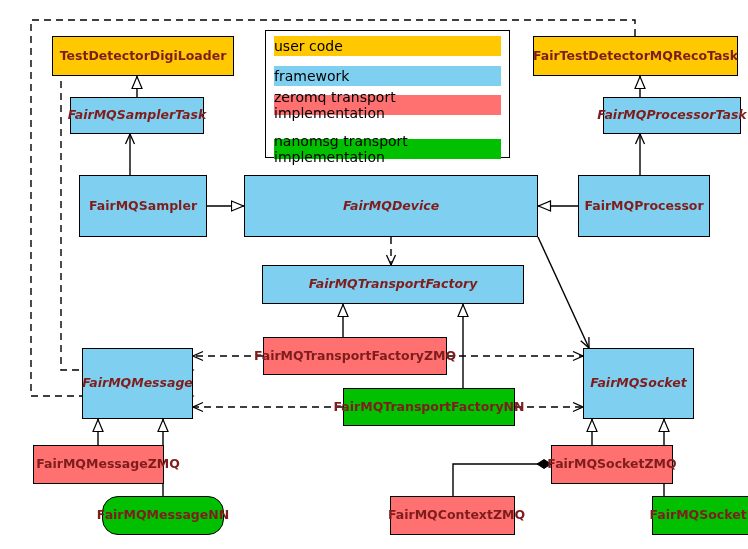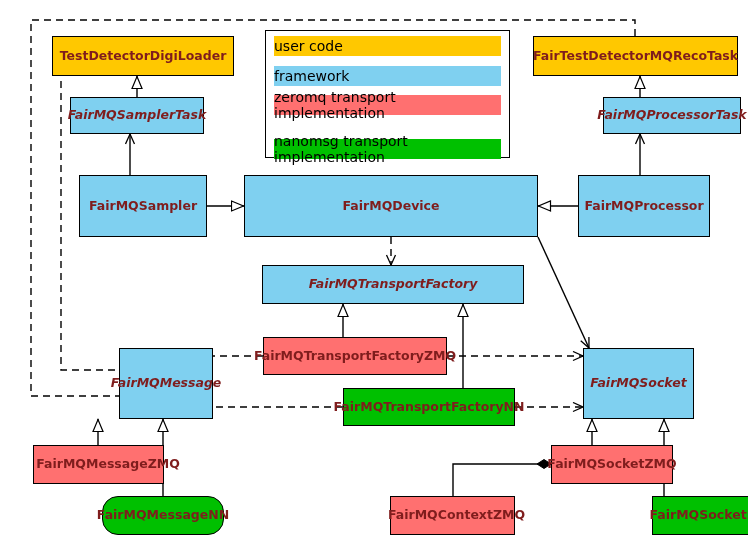--- a/index.html
+++ b/index.html
@@ -100,36 +100,36 @@
       </div>
       <div class="node abstract" style="left: 70px; top: 97px; width: 134px; height: 37px; background: rgb(127, 208, 240);">
         <span>FairMQSamplerTask</span>
       </div>
       <div class="node abstract" style="left: 603px; top: 97px; width: 138px; height: 37px; background: rgb(127, 208, 240);">
         <span>FairMQProcessorTask</span>
       </div>
       <div class="node" style="left: 71px; top: 175px; width: 128px; height: 62px; background: rgb(127, 208, 240); margin-left: 8px;">
         <span>FairMQSampler</span>
       </div>
-      <div class="node" style="left: 244px; top: 175px; width: 294px; height: 62px; background: rgb(127, 208, 240);">
+      <div class="node" style="left: 244px; top: 175px; width: 294px; height: 62px; background: rgb(127, 208, 240); font-style: italic;">
         <span>FairMQDevice</span>
       </div>
       <div class="node" style="left: 578px; top: 175px; width: 132px; height: 62px; background: rgb(127, 208, 240);">
         <span>FairMQProcessor</span>
       </div>
       <div class="node abstract" style="left: 262px; top: 265px; width: 262px; height: 39px; background: rgb(127, 208, 240);">
         <span>FairMQTransportFactory</span>
       </div>
       <div class="node" style="left: 263px; top: 337px; width: 184px; height: 38px; background: rgb(255, 112, 112);">
         <span>FairMQTransportFactoryZMQ</span>
       </div>
       <div class="node" style="left: 343px; top: 388px; width: 172px; height: 38px; background: rgb(0, 192, 0);">
         <span>FairMQTransportFactoryNN</span>
       </div>
-      <div class="node abstract" style="left: 82px; top: 348px; width: 94px; height: 71px; background: rgb(127, 208, 240); margin-left: 37px;">
+      <div class="node abstract" style="left: 82px; top: 348px; width: 111px; height: 71px; background: rgb(127, 208, 240);">
         <span>FairMQMessage</span>
       </div>
       <div class="node abstract" style="left: 583px; top: 348px; width: 111px; height: 71px; background: rgb(127, 208, 240);">
         <span>FairMQSocket</span>
       </div>
       <div class="node" style="left: 33px; top: 445px; width: 131px; height: 39px; background: rgb(255, 112, 112); padding-left: 19px;">
         <span>FairMQMessageZMQ</span>
       </div>
       <div class="node" style="left: 102px; top: 496px; width: 122px; height: 39px; background: rgb(0, 192, 0); border-radius: 16px;">
         <span>FairMQMessageNN</span>

